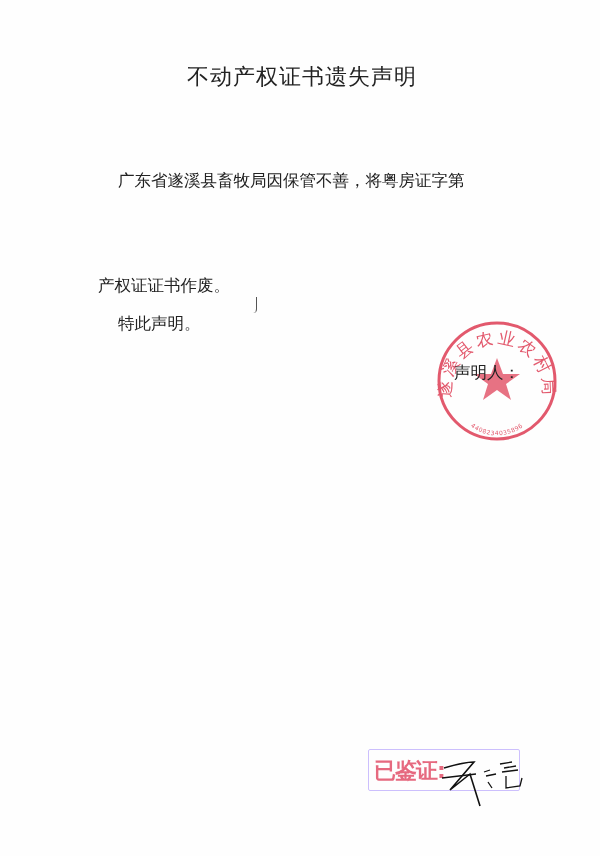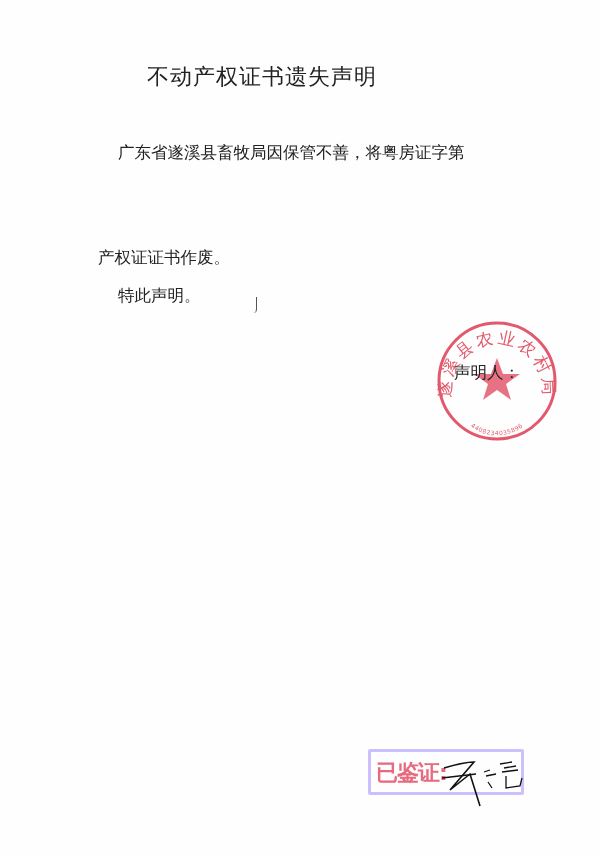--- a/index.html
+++ b/index.html
@@ -22,26 +22,28 @@
       background: #fefefe;
     }
     .title {
       position: absolute;
       left: 0; width: 524px;
       top: 62px;
       text-align: center;
       font-size: 22px;
       letter-spacing: 1px;
       color: #222;
+      padding-left: 40px;
     }
     .line {
       position: absolute;
       font-size: 16.5px;
       color: #222;
       white-space: nowrap;
+      margin-top: 28px;
     }
     .l1 { left: 118px; top: 142px; }
     .l2 { left: 98px;  top: 177px; }
     .l3 { left: 98px;  top: 212px; }
     .l4 { left: 98px;  top: 247px; }
     .l5 { left: 118px; top: 285px; }
     .tick-mark {
       position: absolute;
       left: 252px; top: 297px;
       width: 4px; height: 16px;
@@ -69,21 +71,21 @@
       position: absolute;
       left: 432px; top: 318px;
       width: 130px; height: 126px;
       z-index: 2;
       opacity: 0.9;
     }
     .verify-stamp {
       position: absolute;
       left: 368px; top: 749px;
       width: 150px; height: 40px;
-      border: 3px solid #c4b5fd;
+      border: 1px solid #c4b5fd;
       border-radius: 2px;
       opacity: 0.85;
     }
     .verify-label {
       position: absolute;
       left: 5px; top: 6px;
       font-size: 22px;
       font-weight: bold;
       color: #e2506a;
       font-family: "DejaVu Sans", sans-serif;

